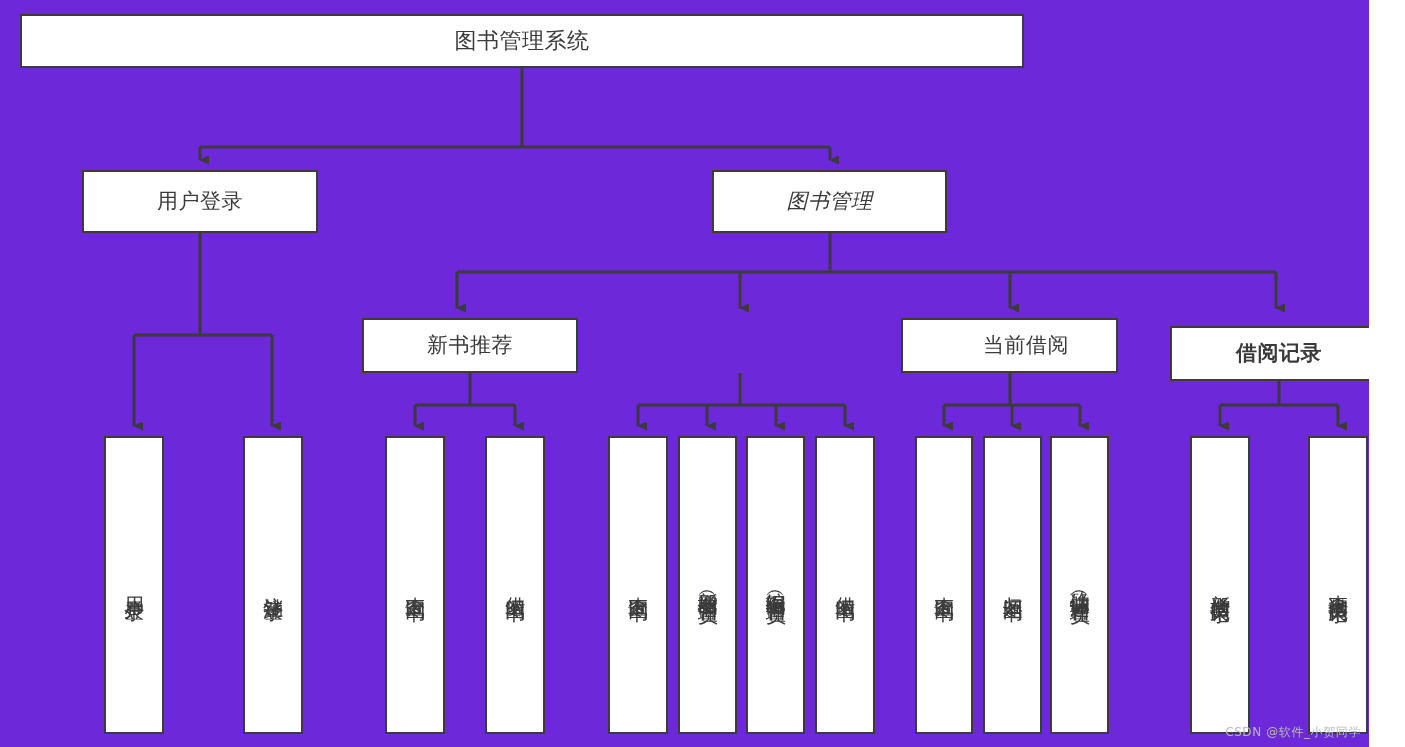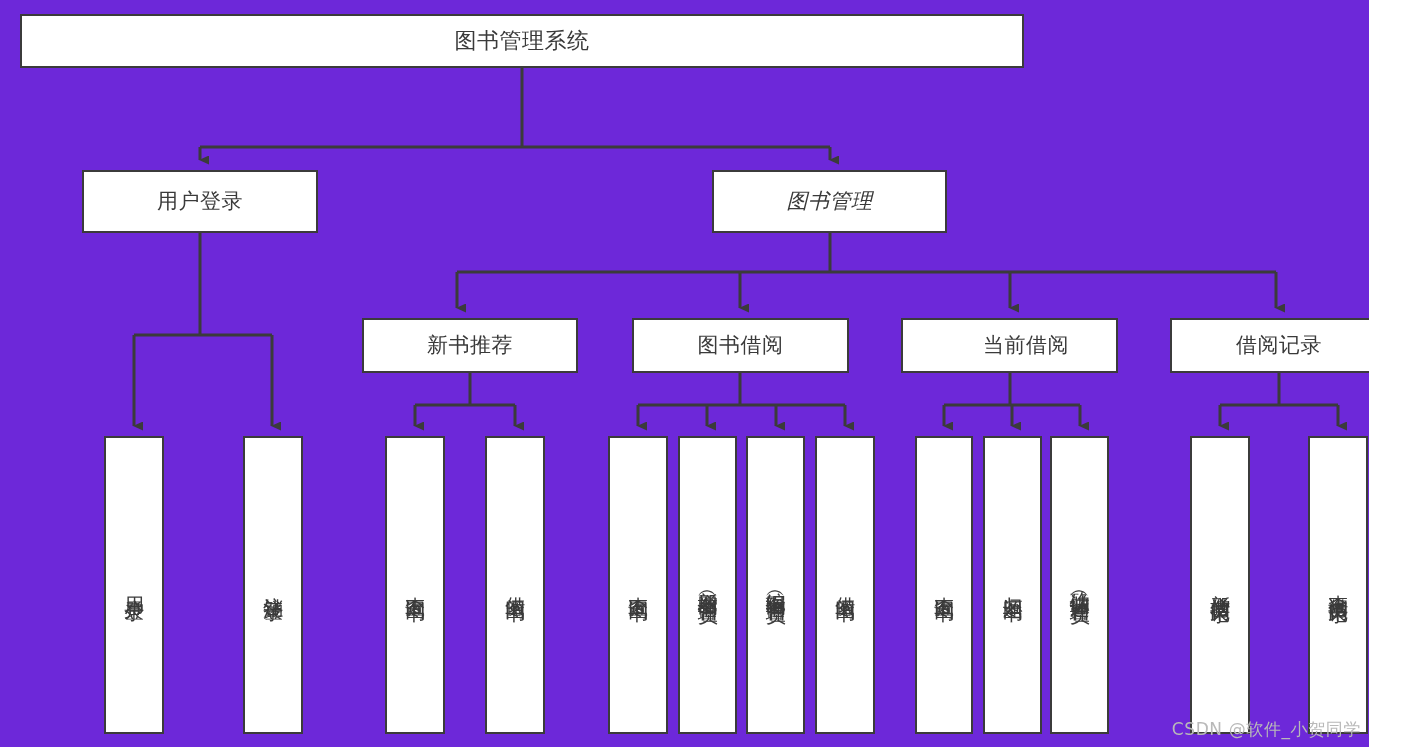--- a/index.html
+++ b/index.html
@@ -48,21 +48,21 @@
     white-space: nowrap;
     letter-spacing: 2px;
     font-size: 20px;
   }
   .node-box.root .node-label { font-size: 22px; }
   .watermark {
     position: absolute;
     right: 8px;
     bottom: 6px;
     color: #b9b9b9;
-    font-size: 17px;
+    font-size: 12px;
     letter-spacing: 0.6px;
     white-space: nowrap;
     pointer-events: none;
   }
 </style>
 </head>
 <body>
 
 <div id="diagram-root">
 
@@ -135,27 +135,24 @@
   <div class="node-box" style="left:82px; top:170px; width:236px; height:63px;">
     <span class="node-label">用户登录</span>
   </div>
   <div class="node-box" style="left:712px; top:170px; width:235px; height:63px;font-style:italic;">
     <span class="node-label">图书管理</span>
   </div>
 
   <div class="node-box" style="left:362px; top:318px; width:216px; height:55px;">
     <span class="node-label">新书推荐</span>
   </div>
-  <div class="node-box" style="left:632px; top:318px; width:217px; height:55px;">
-    <span class="node-label">图书借阅</span>
-  </div>
   <div class="node-box" style="left:901px; top:318px; width:217px; height:55px;padding-left:33px;">
     <span class="node-label">当前借阅</span>
   </div>
-  <div class="node-box" style="left:1170px; top:318px; width:218px; height:55px;">
+  <div class="node-box" style="left:1170px; top:326px; width:218px; height:55px;font-weight:bold;">
     <span class="node-label">借阅记录</span>
   </div>
 
   <div class="node-box vertical" style="left:104px; top:436px; width:60px; height:298px;">
     <span class="node-label">用户登录</span>
   </div>
   <div class="node-box vertical" style="left:243px; top:436px; width:60px; height:298px;">
     <span class="node-label">注销登录</span>
   </div>
   <div class="node-box vertical" style="left:385px; top:436px; width:60px; height:298px;">

